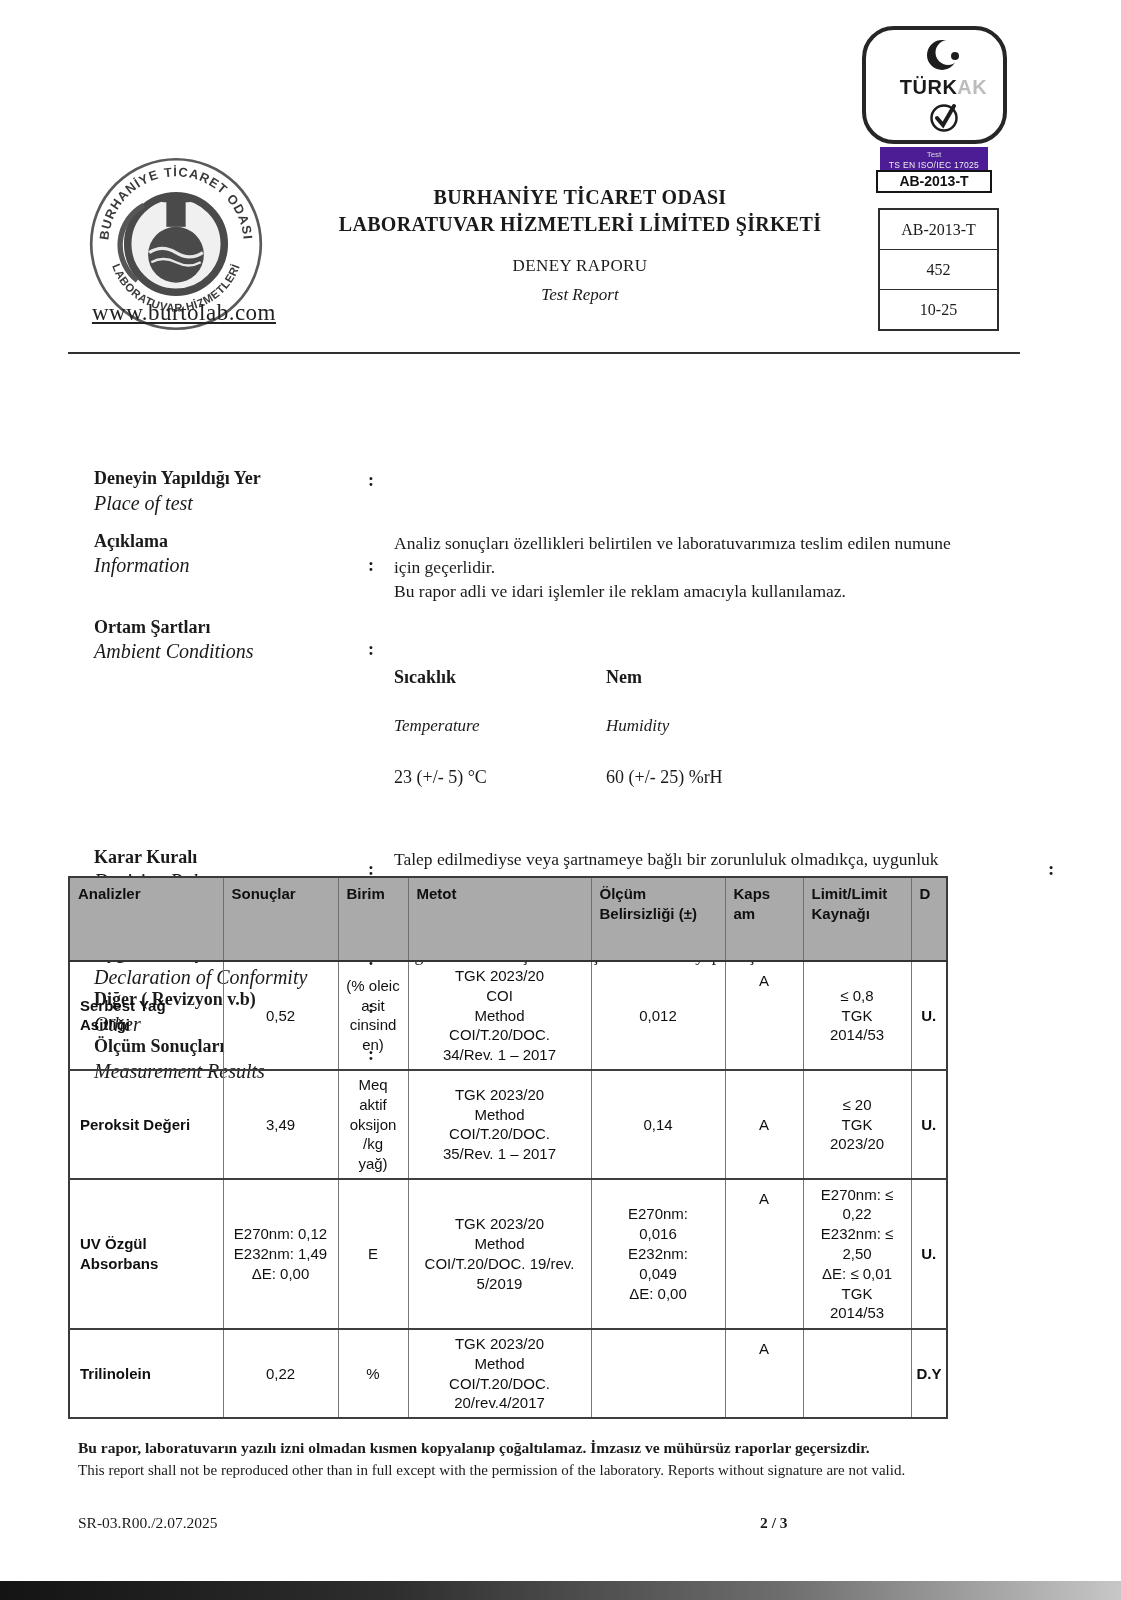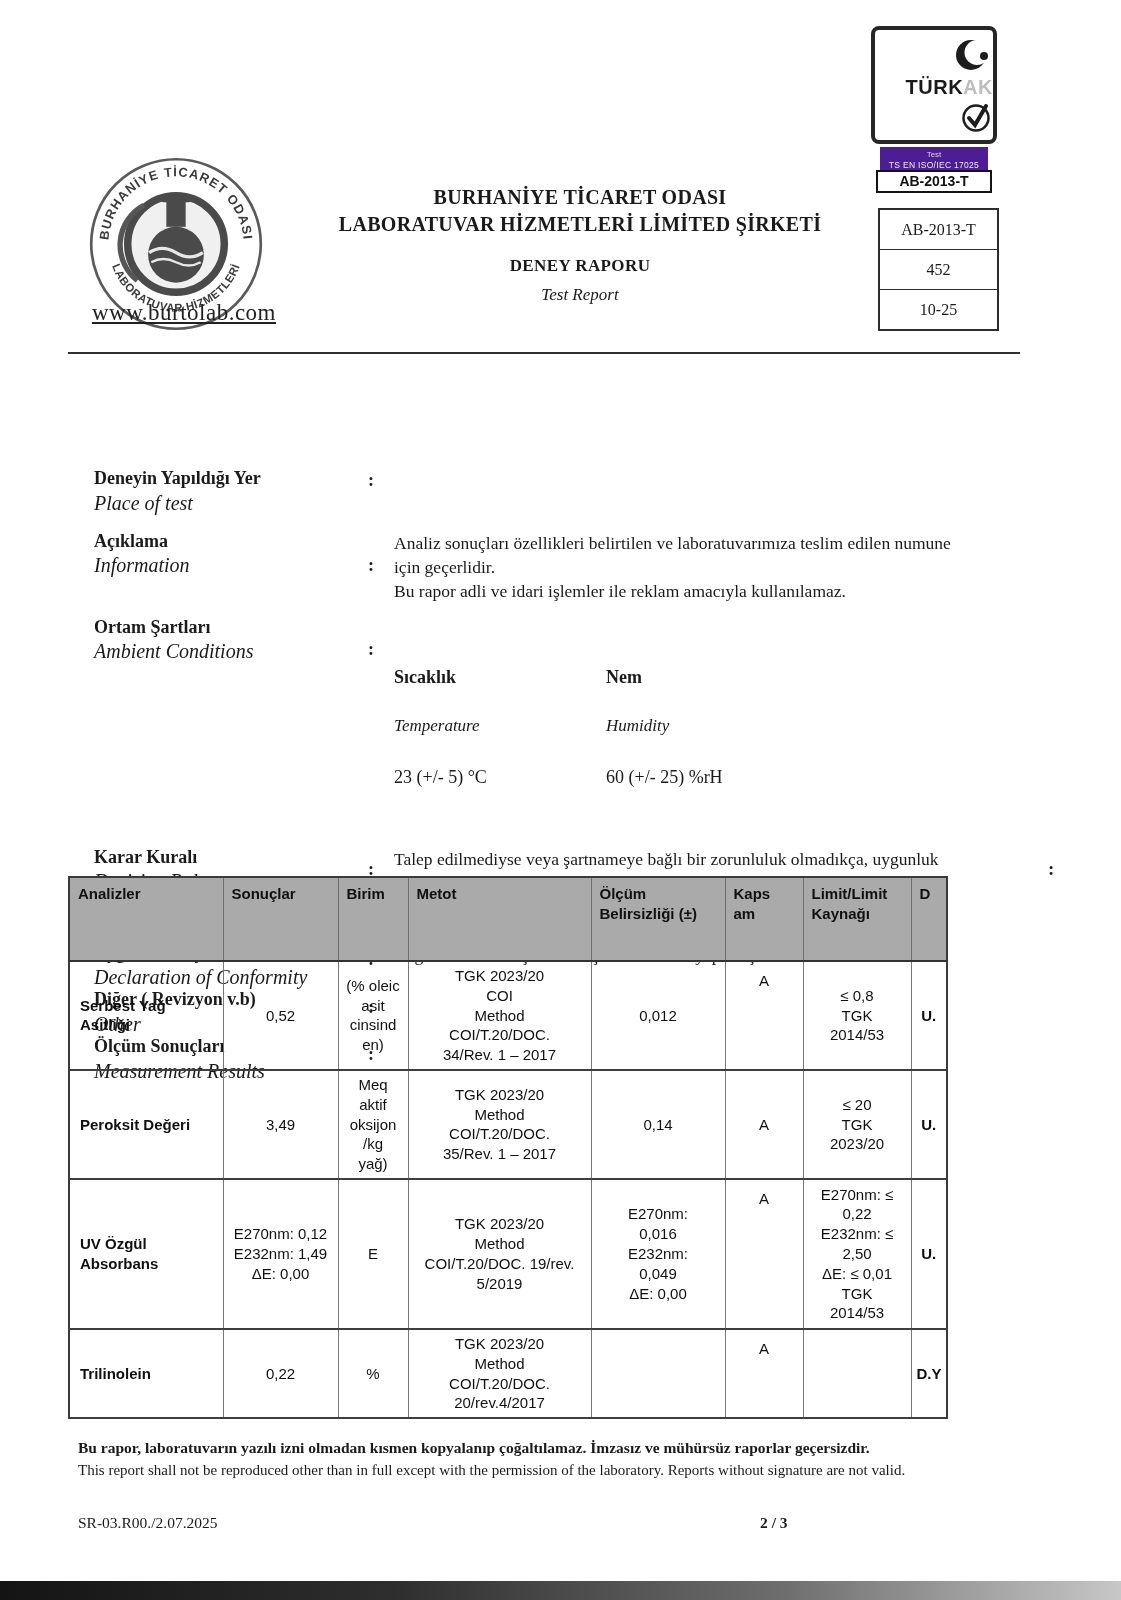--- a/index.html
+++ b/index.html
@@ -6,27 +6,27 @@
   .page{position:relative;width:1121px;height:1600px;background:#ffffff;
         font-family:"Liberation Serif", serif;color:#1a1a1a;overflow:hidden;margin:0 auto;}
 
   
   .seal{position:absolute;left:88px;top:156px;width:176px;height:176px;}
   .website{position:absolute;left:86px;top:300px;width:190px;text-align:right;
            font-size:23px;letter-spacing:.5px;text-decoration:underline;color:#222;}
   .head-center{position:absolute;left:300px;top:186px;width:560px;text-align:center;}
   .org1,.org2{font-weight:bold;font-size:20px;letter-spacing:.3px;}
   .org2{margin-top:4px;}
-  .rpt-tr{font-weight:bold;font-size:17px;margin-top:20px;letter-spacing:.4px;}
+  .rpt-tr{font-weight:normal;font-size:17px;margin-top:20px;letter-spacing:.4px;}
   .rpt-en{font-style:italic;font-size:17px;margin-top:9px;}
 
   
   .turkak{position:absolute;left:868px;top:26px;width:132px;display:flex;flex-direction:column;align-items:center;}
-  .tk-badge{width:118px;height:110px;border:4px solid #262626;border-radius:8px;background:#fff;
-            display:flex;flex-direction:column;align-items:flex-end;}
+  .tk-badge{width:118px;height:110px;border:4px solid #262626;border-radius:32px;background:#fff;
+            display:flex;flex-direction:column;align-items:center;padding-left:19px;}
   .tk-name{font-family:"Liberation Sans",sans-serif;font-weight:800;font-size:20px;letter-spacing:.5px;margin-top:1px;}
   .tk-name .lt{color:#bdbdbd;}
   .tk-strip{width:108px;background:#4c1d95;color:#eee;text-align:center;margin-top:3px;padding:3px 0 2px 0;
             font-family:"Liberation Sans",sans-serif;}
   .tk-strip .s1{font-size:8px;color:#d8d8d8;}
   .tk-strip .s2{font-size:8.5px;letter-spacing:.3px;margin-top:1px;}
   .tk-ab{width:112px;background:#fff;border:2px solid #141414;margin-top:-2px;text-align:center;
          font-family:"Liberation Sans",sans-serif;font-weight:bold;font-size:14px;line-height:19px;color:#111;}
 
   .refbox{position:absolute;left:878px;top:208px;width:117px;border:2px solid #2d2d2d;}

